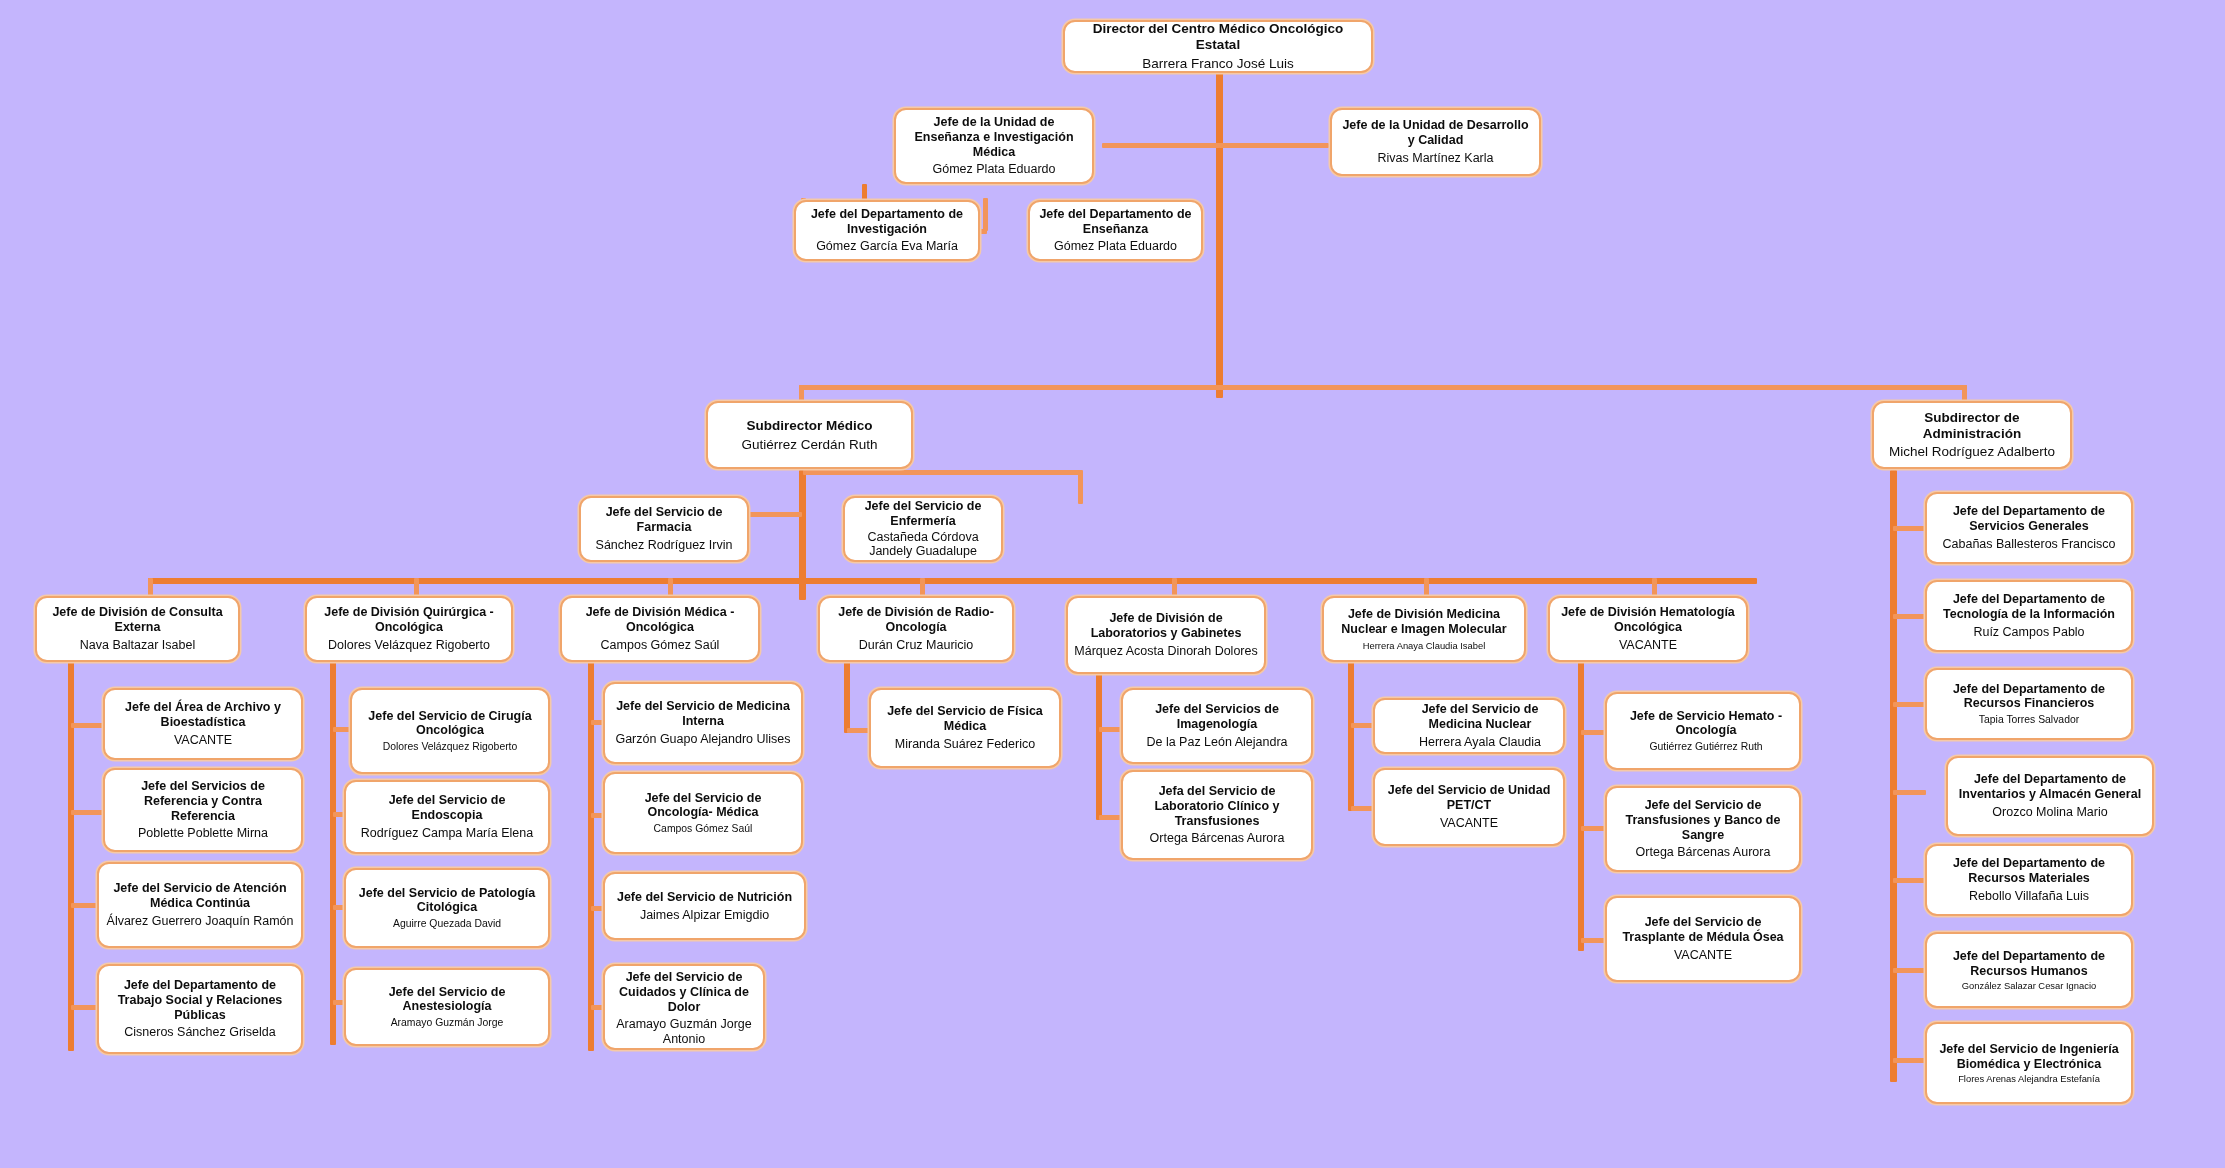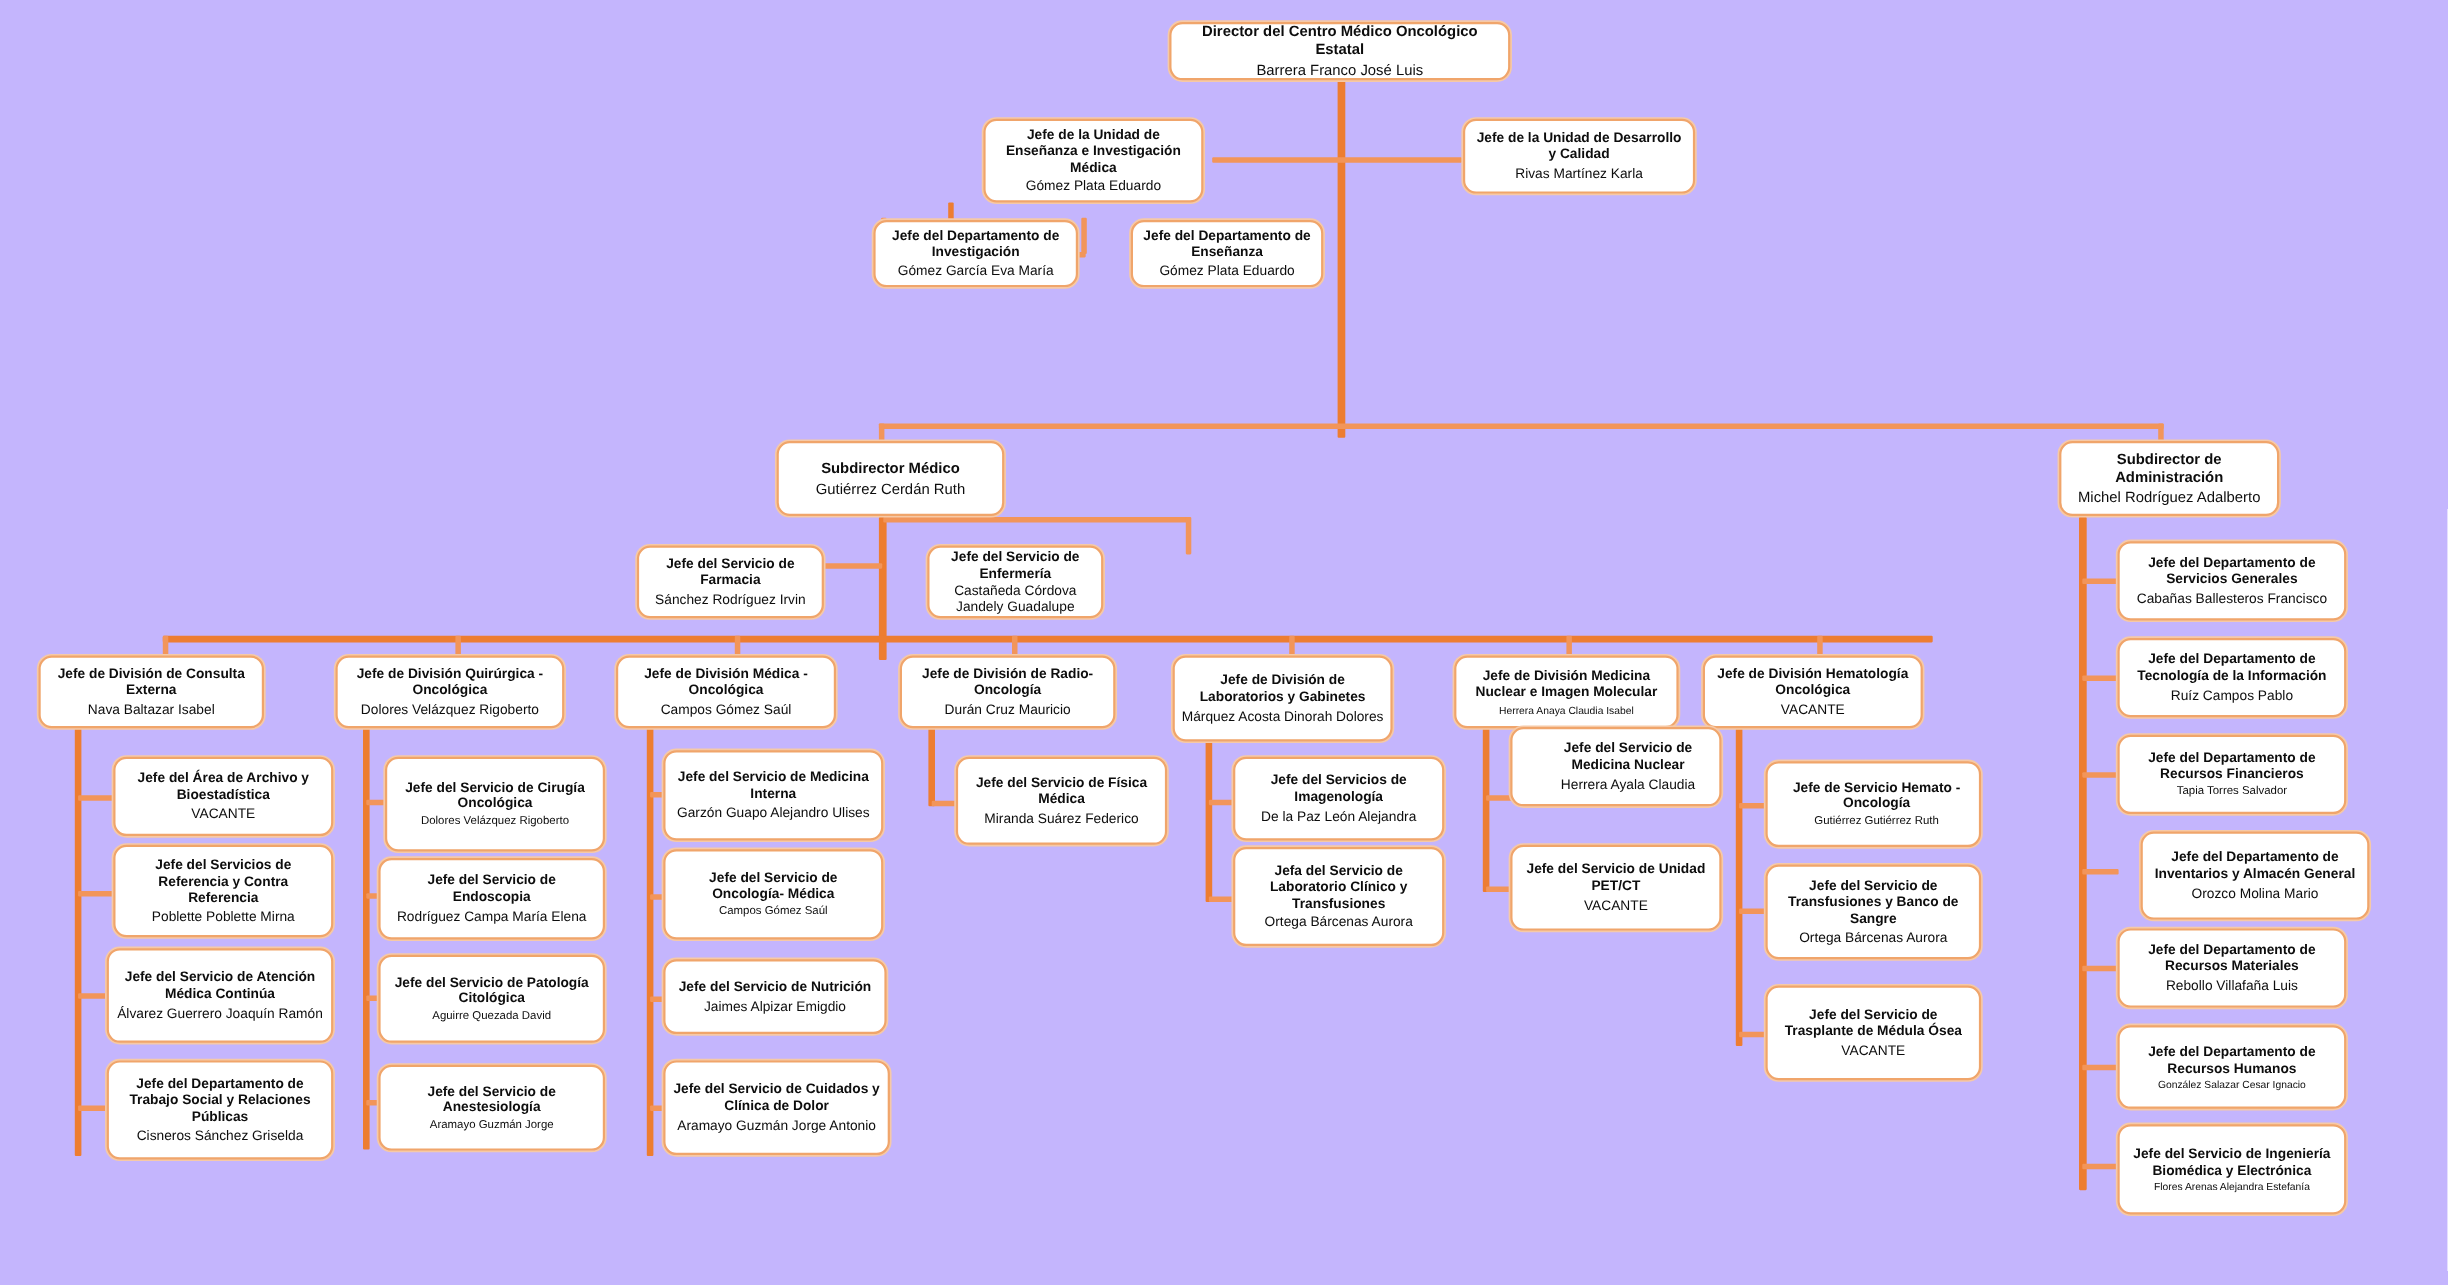--- a/index.html
+++ b/index.html
@@ -259,40 +259,40 @@
     <span class="person">Garzón Guapo Alejandro Ulises</span>
   </div>
   <div class="node s12 p-sm" style="left:603px; top:772px; width:200px; height:82px;">
     <span class="title">Jefe del Servicio de Oncología- Médica</span>
     <span class="person">Campos Gómez Saúl</span>
   </div>
   <div class="node s12" style="left:603px; top:872px; width:203px; height:68px;">
     <span class="title">Jefe del Servicio de Nutrición</span>
     <span class="person">Jaimes Alpizar Emigdio</span>
   </div>
-  <div class="node s12" style="left:603px; top:964px; width:206px; height:86px;">
+  <div class="node s12" style="left:603px; top:964px; width:162px; height:86px;justify-content:space-between;">
     <span class="title">Jefe del Servicio de Cuidados y Clínica de Dolor</span>
     <span class="person">Aramayo Guzmán Jorge Antonio</span>
   </div>
 
   <div class="node s12" style="left:869px; top:688px; width:192px; height:80px;">
     <span class="title">Jefe del Servicio de Física Médica</span>
     <span class="person">Miranda Suárez Federico</span>
   </div>
 
   <div class="node s12" style="left:1121px; top:688px; width:192px; height:76px;">
     <span class="title">Jefe del Servicios de Imagenología</span>
     <span class="person">De la Paz León Alejandra</span>
   </div>
   <div class="node s12" style="left:1121px; top:770px; width:192px; height:90px;">
     <span class="title">Jefa del Servicio de Laboratorio Clínico y Transfusiones</span>
     <span class="person">Ortega Bárcenas Aurora</span>
   </div>
 
-  <div class="node s12" style="left:1373px; top:661px; width:192px; height:72px;padding-left:28px;">
+  <div class="node s12" style="left:1373px; top:698px; width:192px; height:56px;padding-left:28px;">
     <span class="title">Jefe del Servicio de Medicina Nuclear</span>
     <span class="person">Herrera Ayala Claudia</span>
   </div>
   <div class="node s12" style="left:1373px; top:768px; width:192px; height:78px;">
     <span class="title">Jefe del Servicio de Unidad PET/CT</span>
     <span class="person">VACANTE</span>
   </div>
 
   <div class="node s12 p-sm" style="left:1605px; top:692px; width:196px; height:78px;padding-left:12px;">
     <span class="title">Jefe de Servicio Hemato - Oncología</span>

